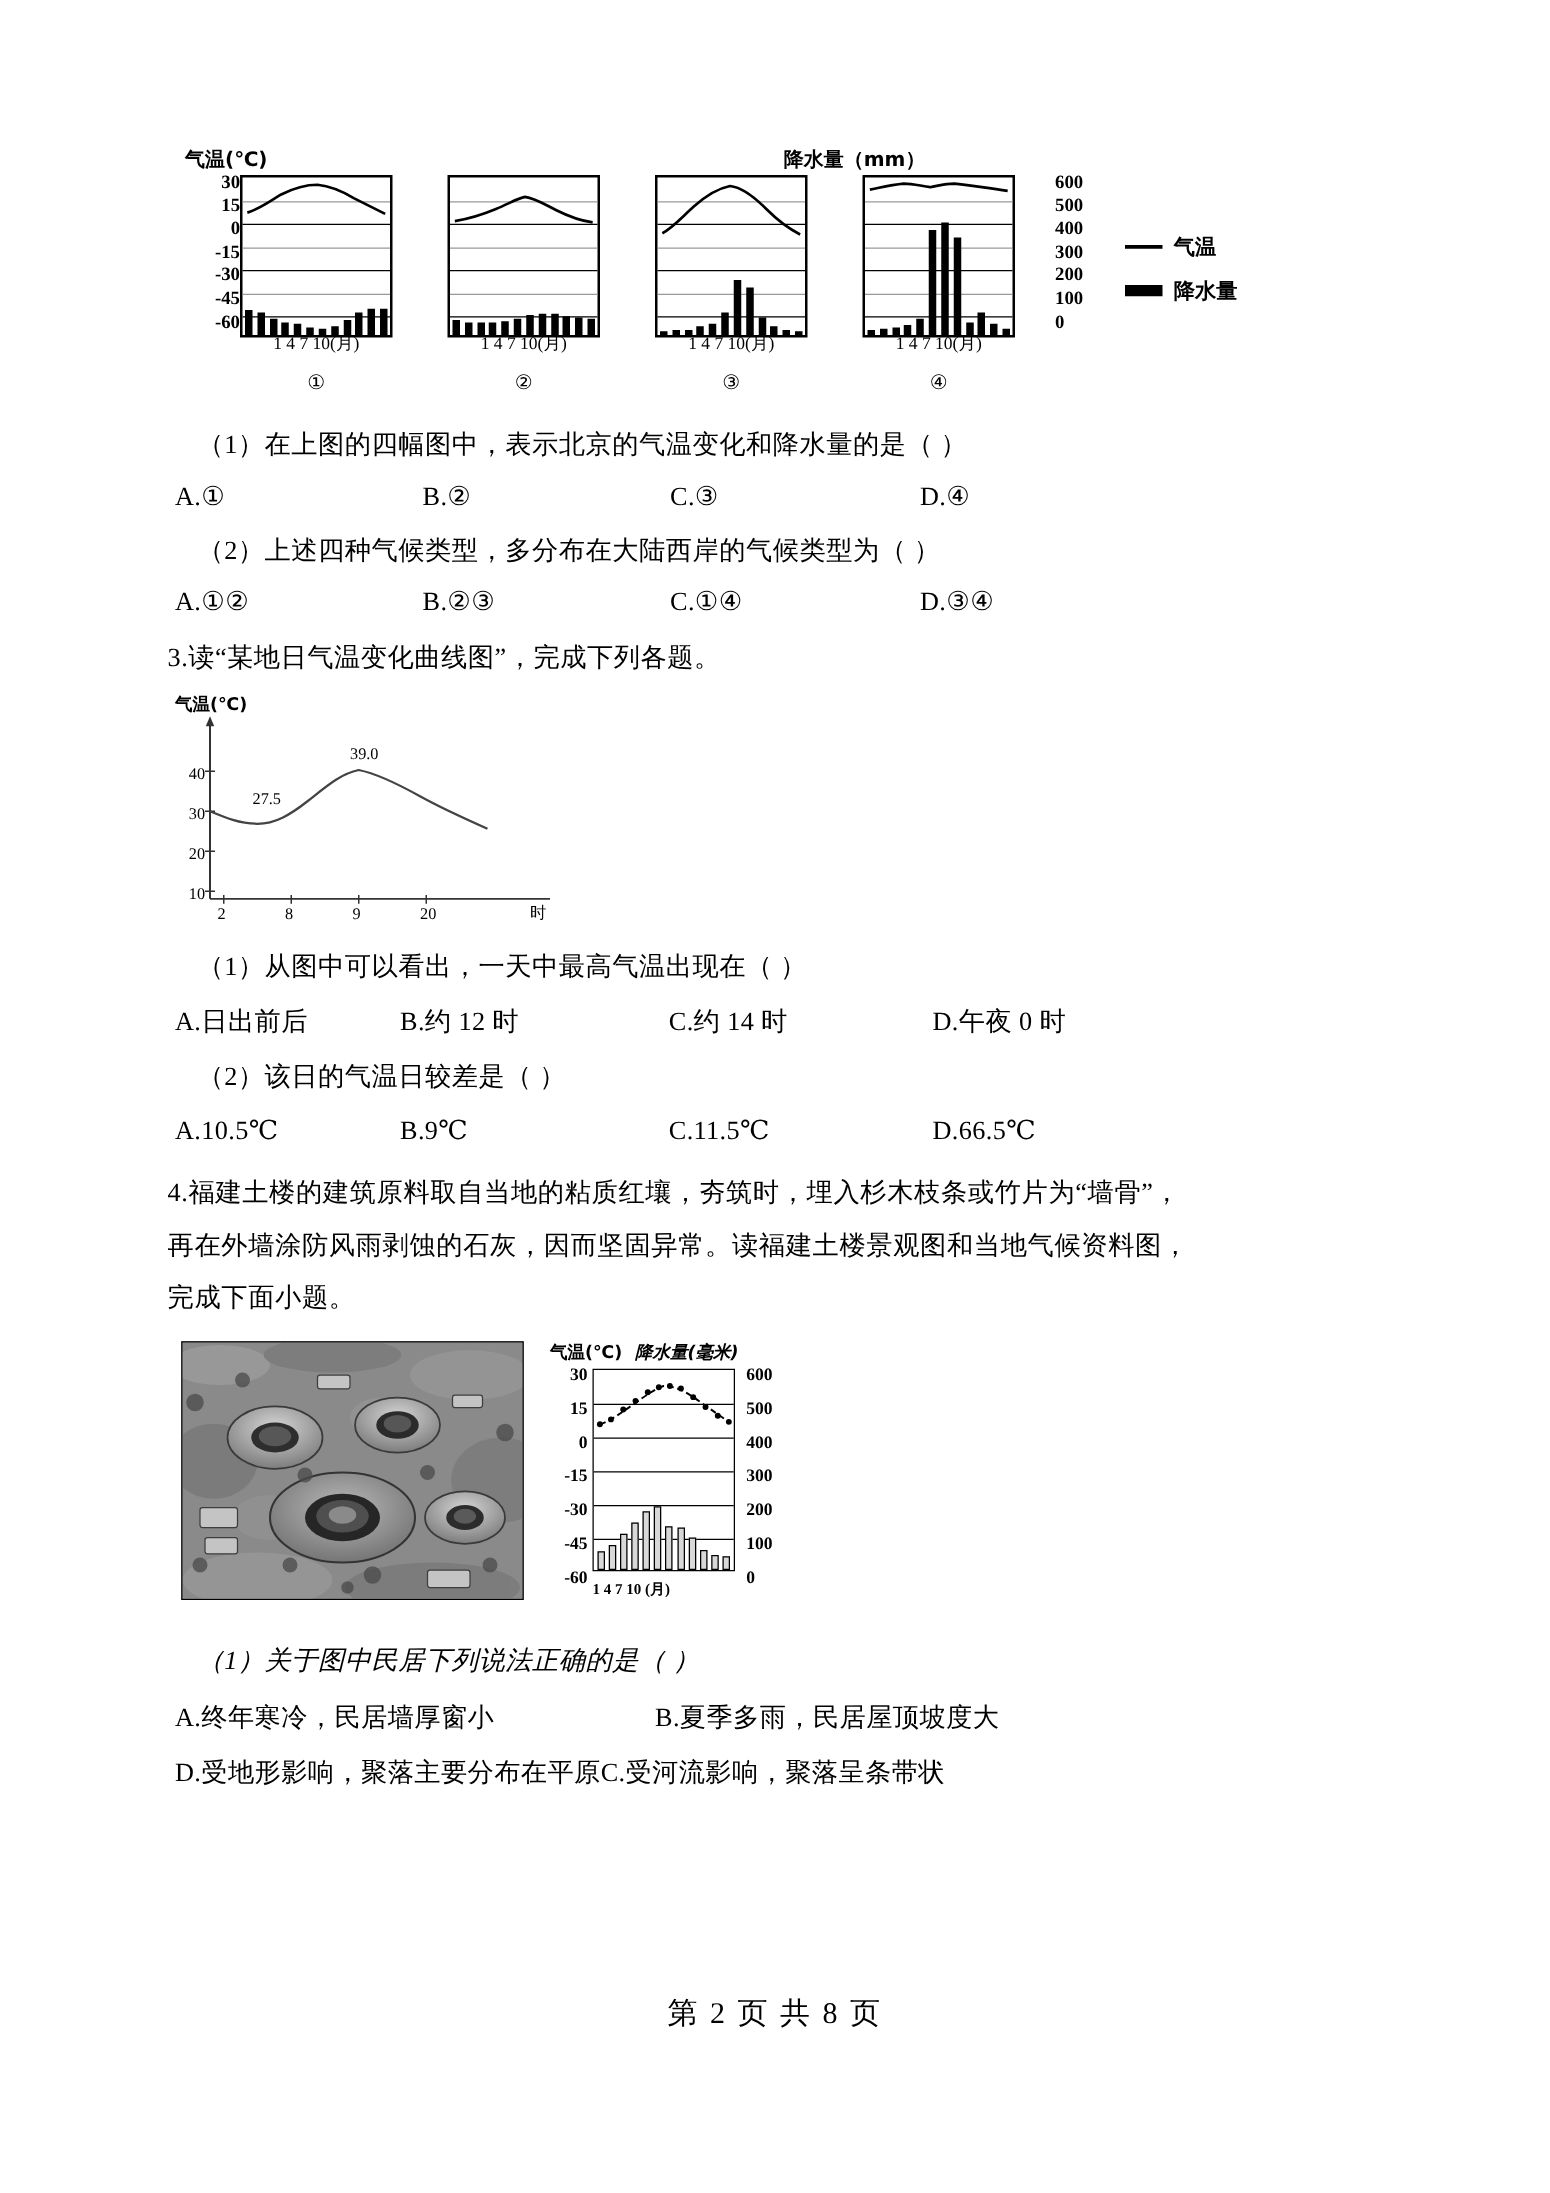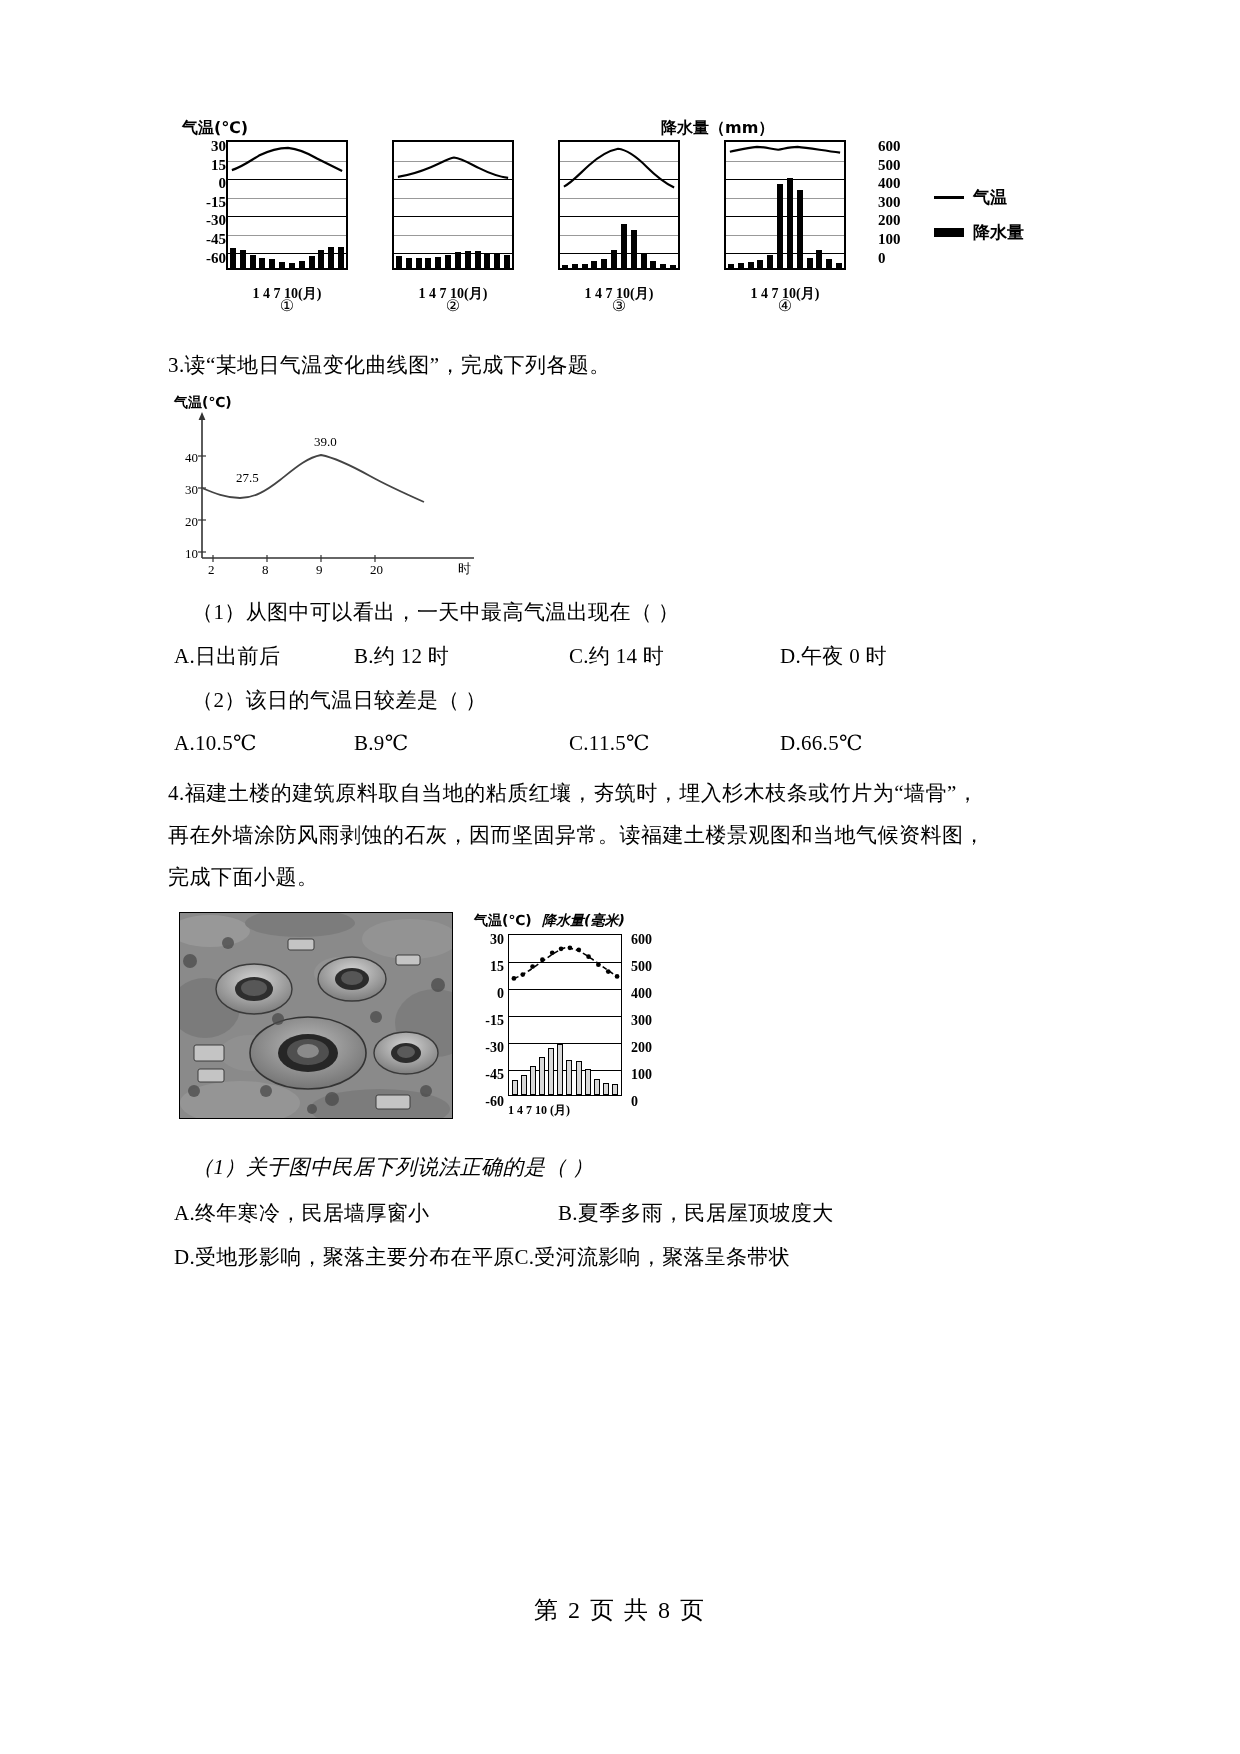--- a/index.html
+++ b/index.html
@@ -1,18 +1,18 @@
 <!DOCTYPE html>
 <html><head>
 <meta charset="utf-8">
 <style>
   html,body{margin:0;padding:0;background:#fff;}
   body{width:1240px;height:1754px;font-family:"Liberation Serif","DejaVu Serif",serif;color:#000;position:relative;overflow:hidden;}
   .page{position:absolute;left:0;top:0;width:1240px;height:1754px;}
-  .content{position:absolute;left:140px;top:0;width:960px;margin-left:34px;}
+  .content{position:absolute;left:140px;top:0;width:960px;}
 
   
   .qline{font-size:21px;line-height:1.55;letter-spacing:.4px;white-space:nowrap;}
   .qline.indent{padding-left:18px;}
   .opts{display:flex;font-size:21px;letter-spacing:.3px;}
   .opts > div{flex:0 0 auto;}
   .para{font-size:21px;line-height:2.0;letter-spacing:.5px;}
 
   
   #fig1{position:relative;height:215px;margin-top:118px;}
@@ -22,21 +22,21 @@
   .tempticks div{height:18.6px;line-height:12px;text-align:right;font-size:15px;font-weight:bold;}
   .precticks{position:absolute;left:700px;top:22px;width:44px;}
   .precticks div{height:18.6px;line-height:12px;text-align:left;font-size:15px;font-weight:bold;padding-left:4px;}
 
   .panel{position:absolute;top:22px;width:122px;height:130px;border:2px solid #000;box-sizing:border-box;background:#fff;}
   .panel .hline{position:absolute;left:0;right:0;height:0;border-top:1.4px solid #000;}
   .panel .hline.light{border-top:1px solid #999;}
   .bars{position:absolute;left:2px;right:2px;bottom:0;height:128px;display:flex;align-items:flex-end;justify-content:space-between;}
   .bars i{display:block;width:6px;background:#000;}
   .curve{position:absolute;left:0;top:0;width:100%;height:100%;}
-  .xlab{position:absolute;top:167px;width:122px;text-align:center;font-size:14px;font-weight:bold;font-family:"Liberation Serif",serif;}
+  .xlab{position:absolute;top:148px;width:122px;text-align:center;font-size:14px;font-weight:normal;font-family:"Liberation Serif",serif;}
   .cnum{position:absolute;top:178px;width:122px;text-align:center;font-size:16px;}
   .legend{position:absolute;left:760px;top:68px;font-size:17px;font-family:"DejaVu Sans",sans-serif;font-weight:bold;}
   .legend .row{display:flex;align-items:center;margin-bottom:12px;}
   .legend .sw-line{width:30px;height:3px;background:#000;margin-right:9px;}
   .legend .sw-bar{width:30px;height:9px;background:#000;margin-right:9px;}
 
   
   #fig2{position:relative;height:190px;margin-top:12px;margin-left:-8px;}
   #fig2 .cap{position:absolute;left:8px;top:0;font-size:14px;font-weight:bold;font-family:"DejaVu Sans",sans-serif;}
   #fig2 .yl{position:absolute;left:4px;font-size:13px;font-family:"Liberation Serif",serif;width:28px;text-align:right;}
@@ -210,20 +210,36 @@
         <span class="sw-line"></span>
         <span>气温</span>
       </div>
       <div class="row">
         <span class="sw-bar"></span>
         <span>降水量</span>
       </div>
     </div>
   </div>
 
+  <div style="margin-top:6px;">
+    <div class="qline indent">（1）在上图的四幅图中，表示北京的气温变化和降水量的是（  ）</div>
+    <div class="opts" style="margin-top:13px;">
+      <div style="width:198px">A.①</div>
+      <div style="width:198px">B.②</div>
+      <div style="width:200px">C.③</div>
+      <div>D.④</div>
+    </div>
+    <div class="qline indent" style="margin-top:14px;">（2）上述四种气候类型，多分布在大陆西岸的气候类型为（  ）</div>
+    <div class="opts" style="margin-top:13px;">
+      <div style="width:198px">A.①②</div>
+      <div style="width:198px">B.②③</div>
+      <div style="width:200px">C.①④</div>
+      <div>D.③④</div>
+    </div>
+  </div>
 
   <div class="qline" style="margin-top:16px;margin-left:-6px;">3.读“某地日气温变化曲线图”，完成下列各题。</div>
 
   <div id="fig2">
     <div class="cap">气温(℃)</div>
 
     <div class="yl" style="left:4px;top:56px;">40</div>
     <div class="yl" style="left:4px;top:88px;">30</div>
     <div class="yl" style="left:4px;top:120px;">20</div>
     <div class="yl" style="left:4px;top:152px;">10</div>

